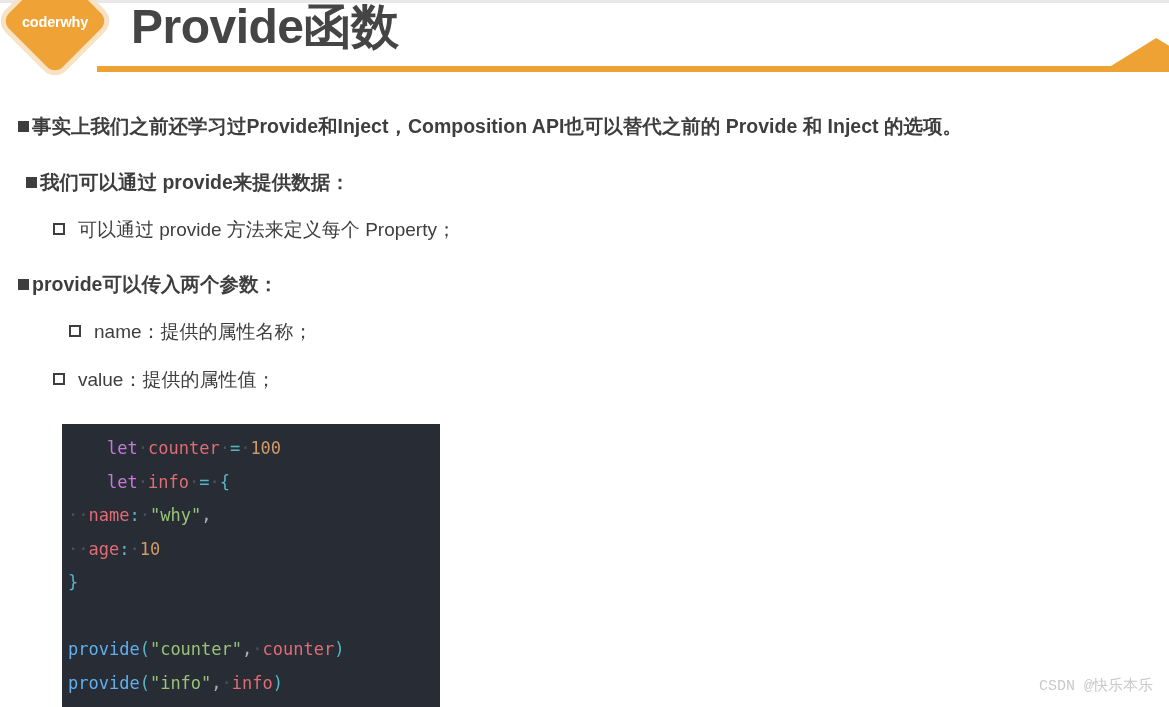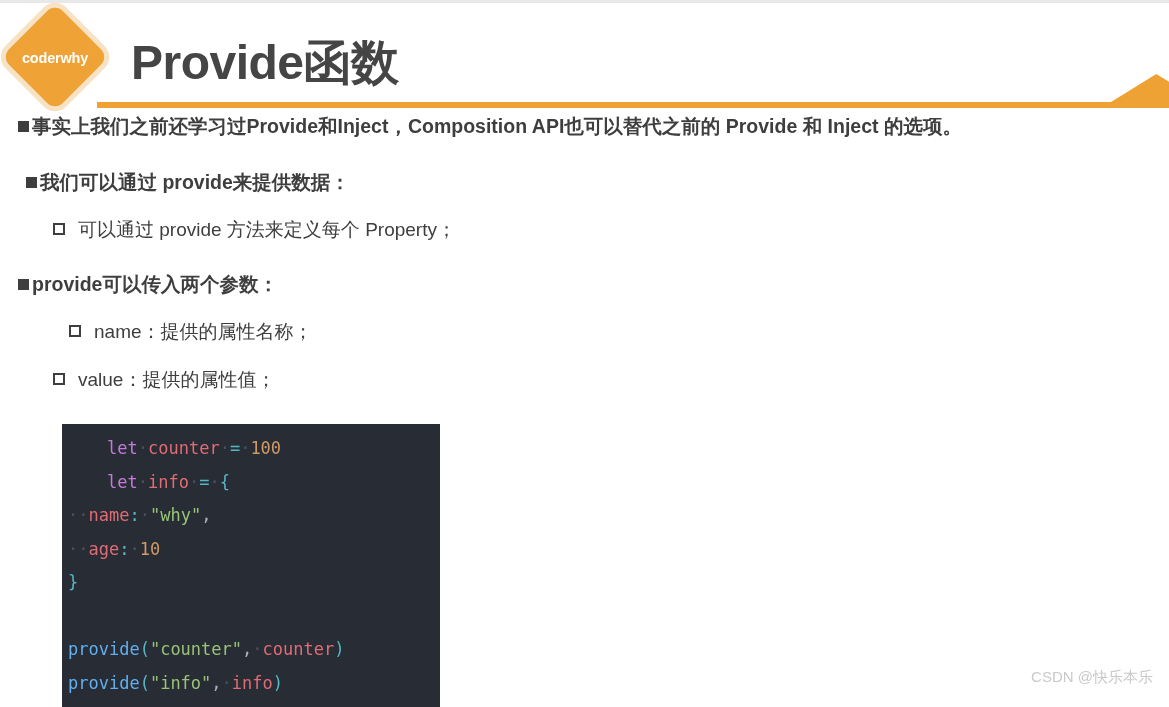--- a/index.html
+++ b/index.html
@@ -24,21 +24,20 @@
     height: 3px;
     background: #e8e8e8;
   }
 
   
   .header {
     position: absolute;
     left: 0; top: 0;
     width: 1169px;
     height: 75px;
-    margin-top: 36px;
   }
 
   .slide-title {
     position: absolute;
     left: 131px;
     top: -4px;
     font-size: 48px;
     font-weight: bold;
     letter-spacing: -0.5px;
     color: #454545;
@@ -176,25 +175,25 @@
   .num  { color: #d19a66; }
   .str  { color: #98c379; }
   .fn   { color: #61afef; }
   .pun  { color: #abb2bf; }
   .brc  { color: #56b6c2; }
 
   
   .watermark {
     position: absolute;
     right: 16px;
-    bottom: 20px;
+    bottom: 12px;
     font-size: 15px;
     color: #c9c9c9;
     white-space: nowrap;
-    font-family: Liberation Sans, sans-serif;
+    font-family: Liberation Mono, monospace;
   }
 </style>
 </head>
 <body>
 
 <div class="top-rule"></div>
 
 <div class="header">
 
   <div class="logo">

